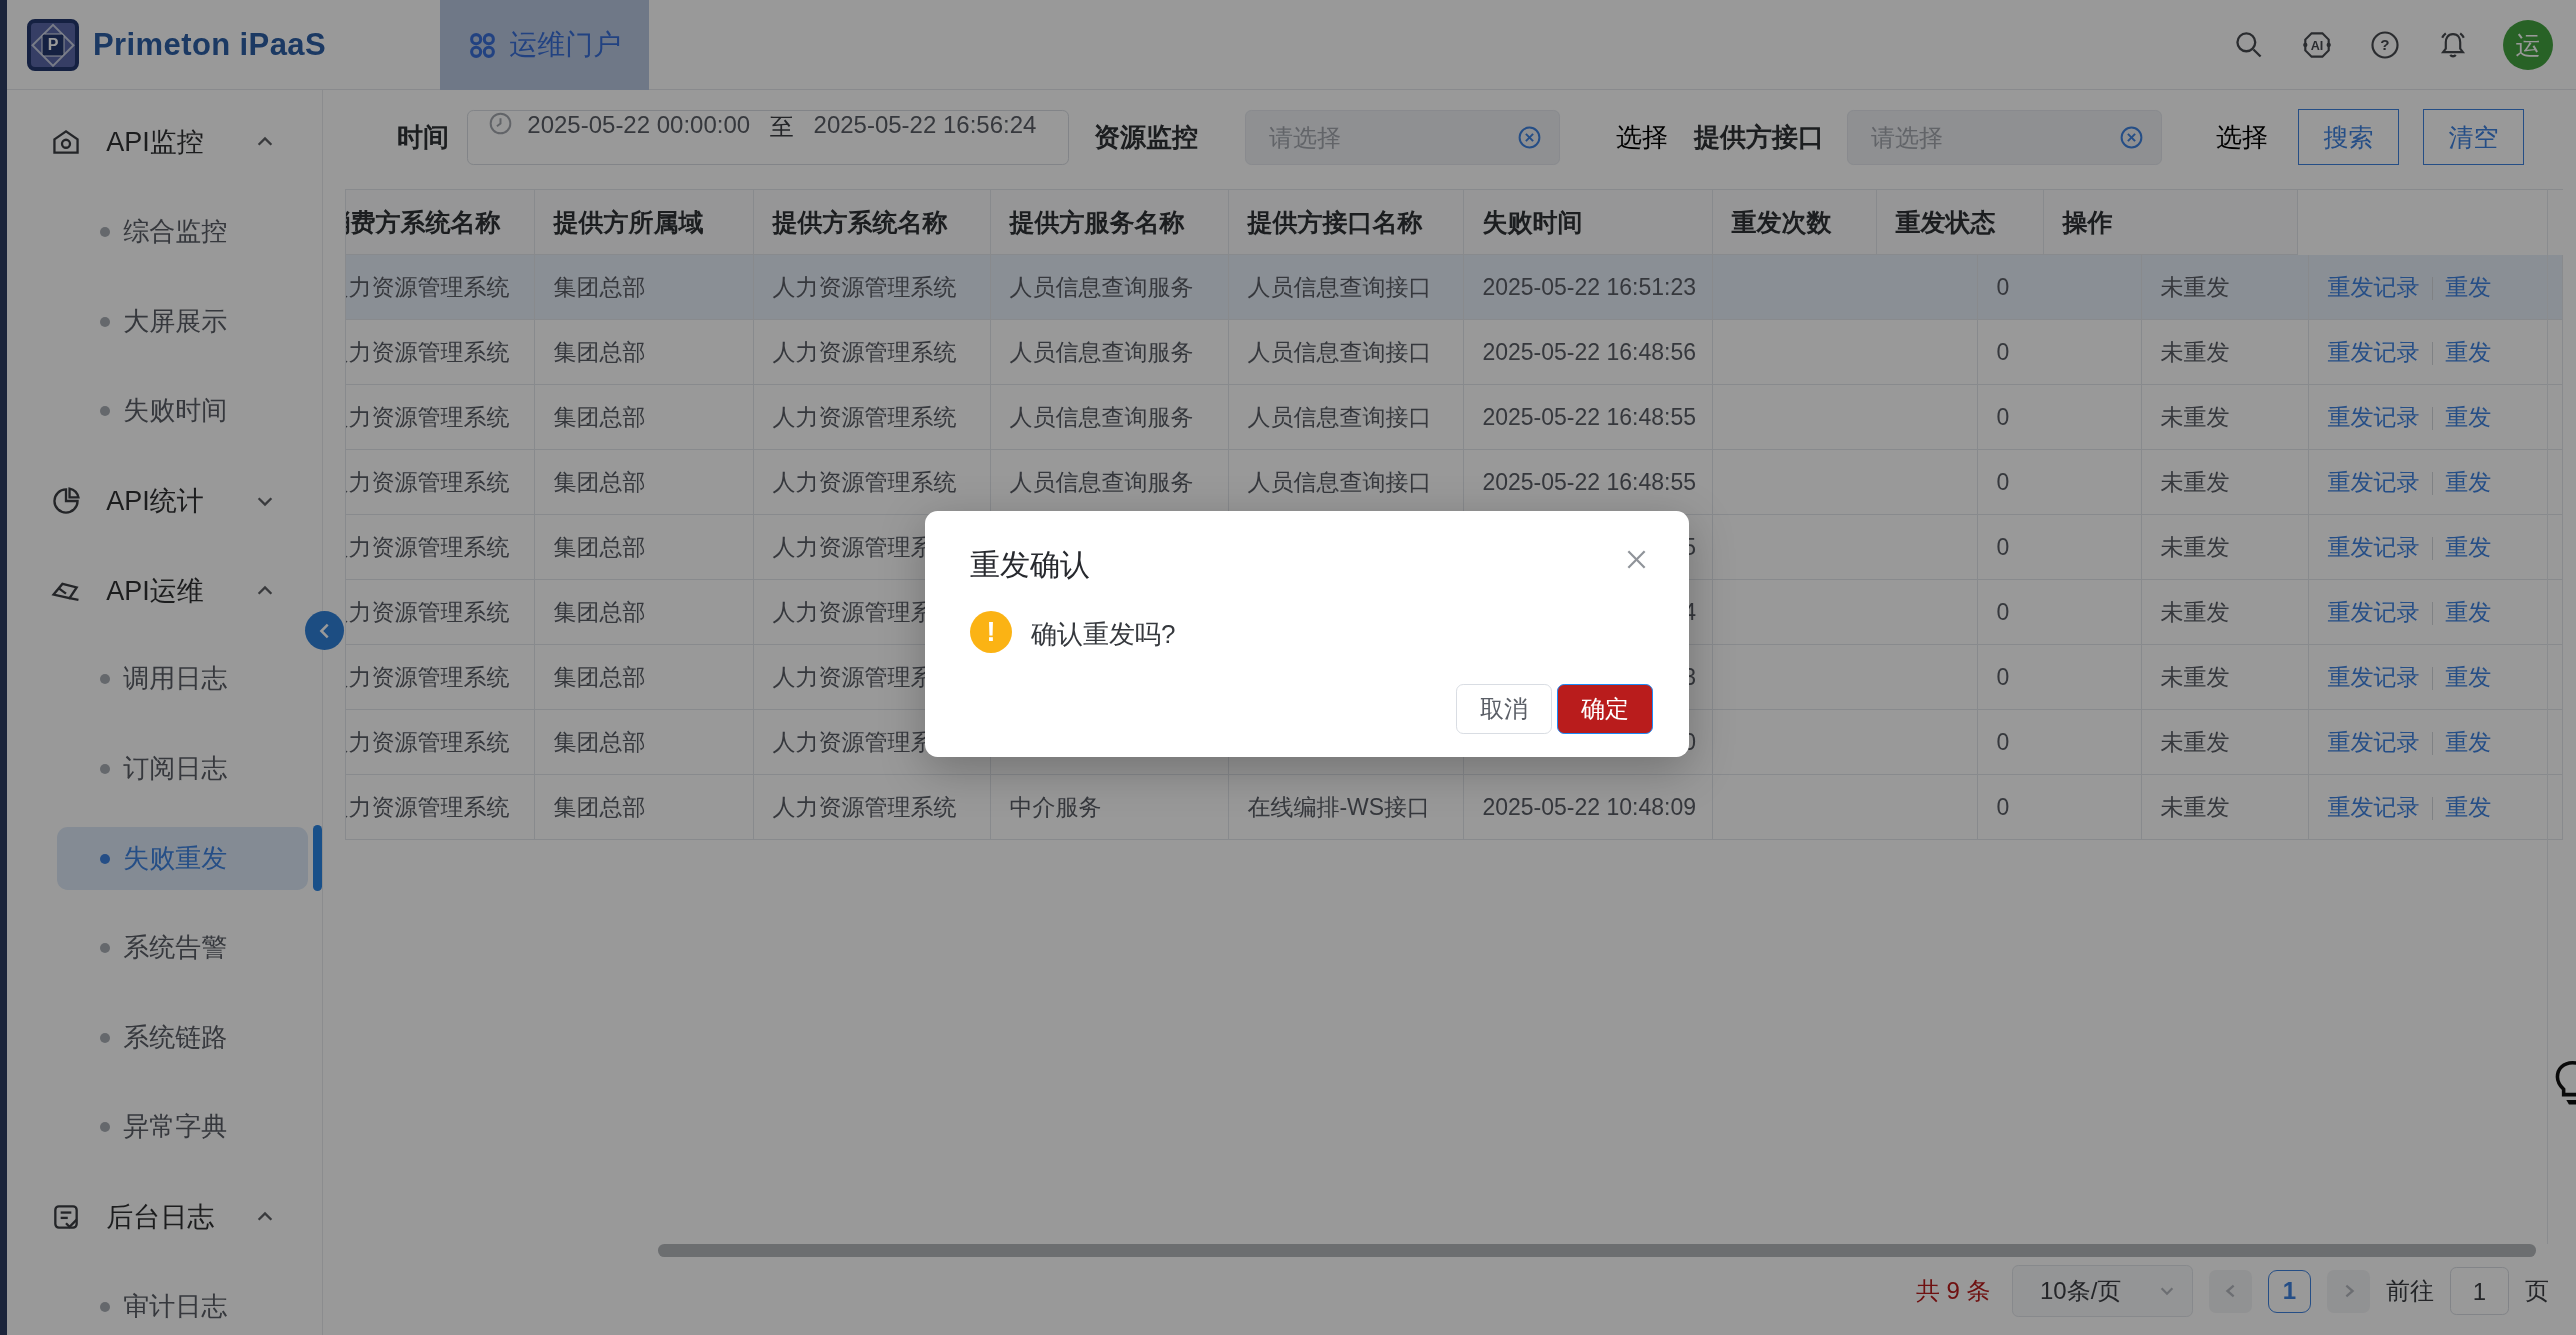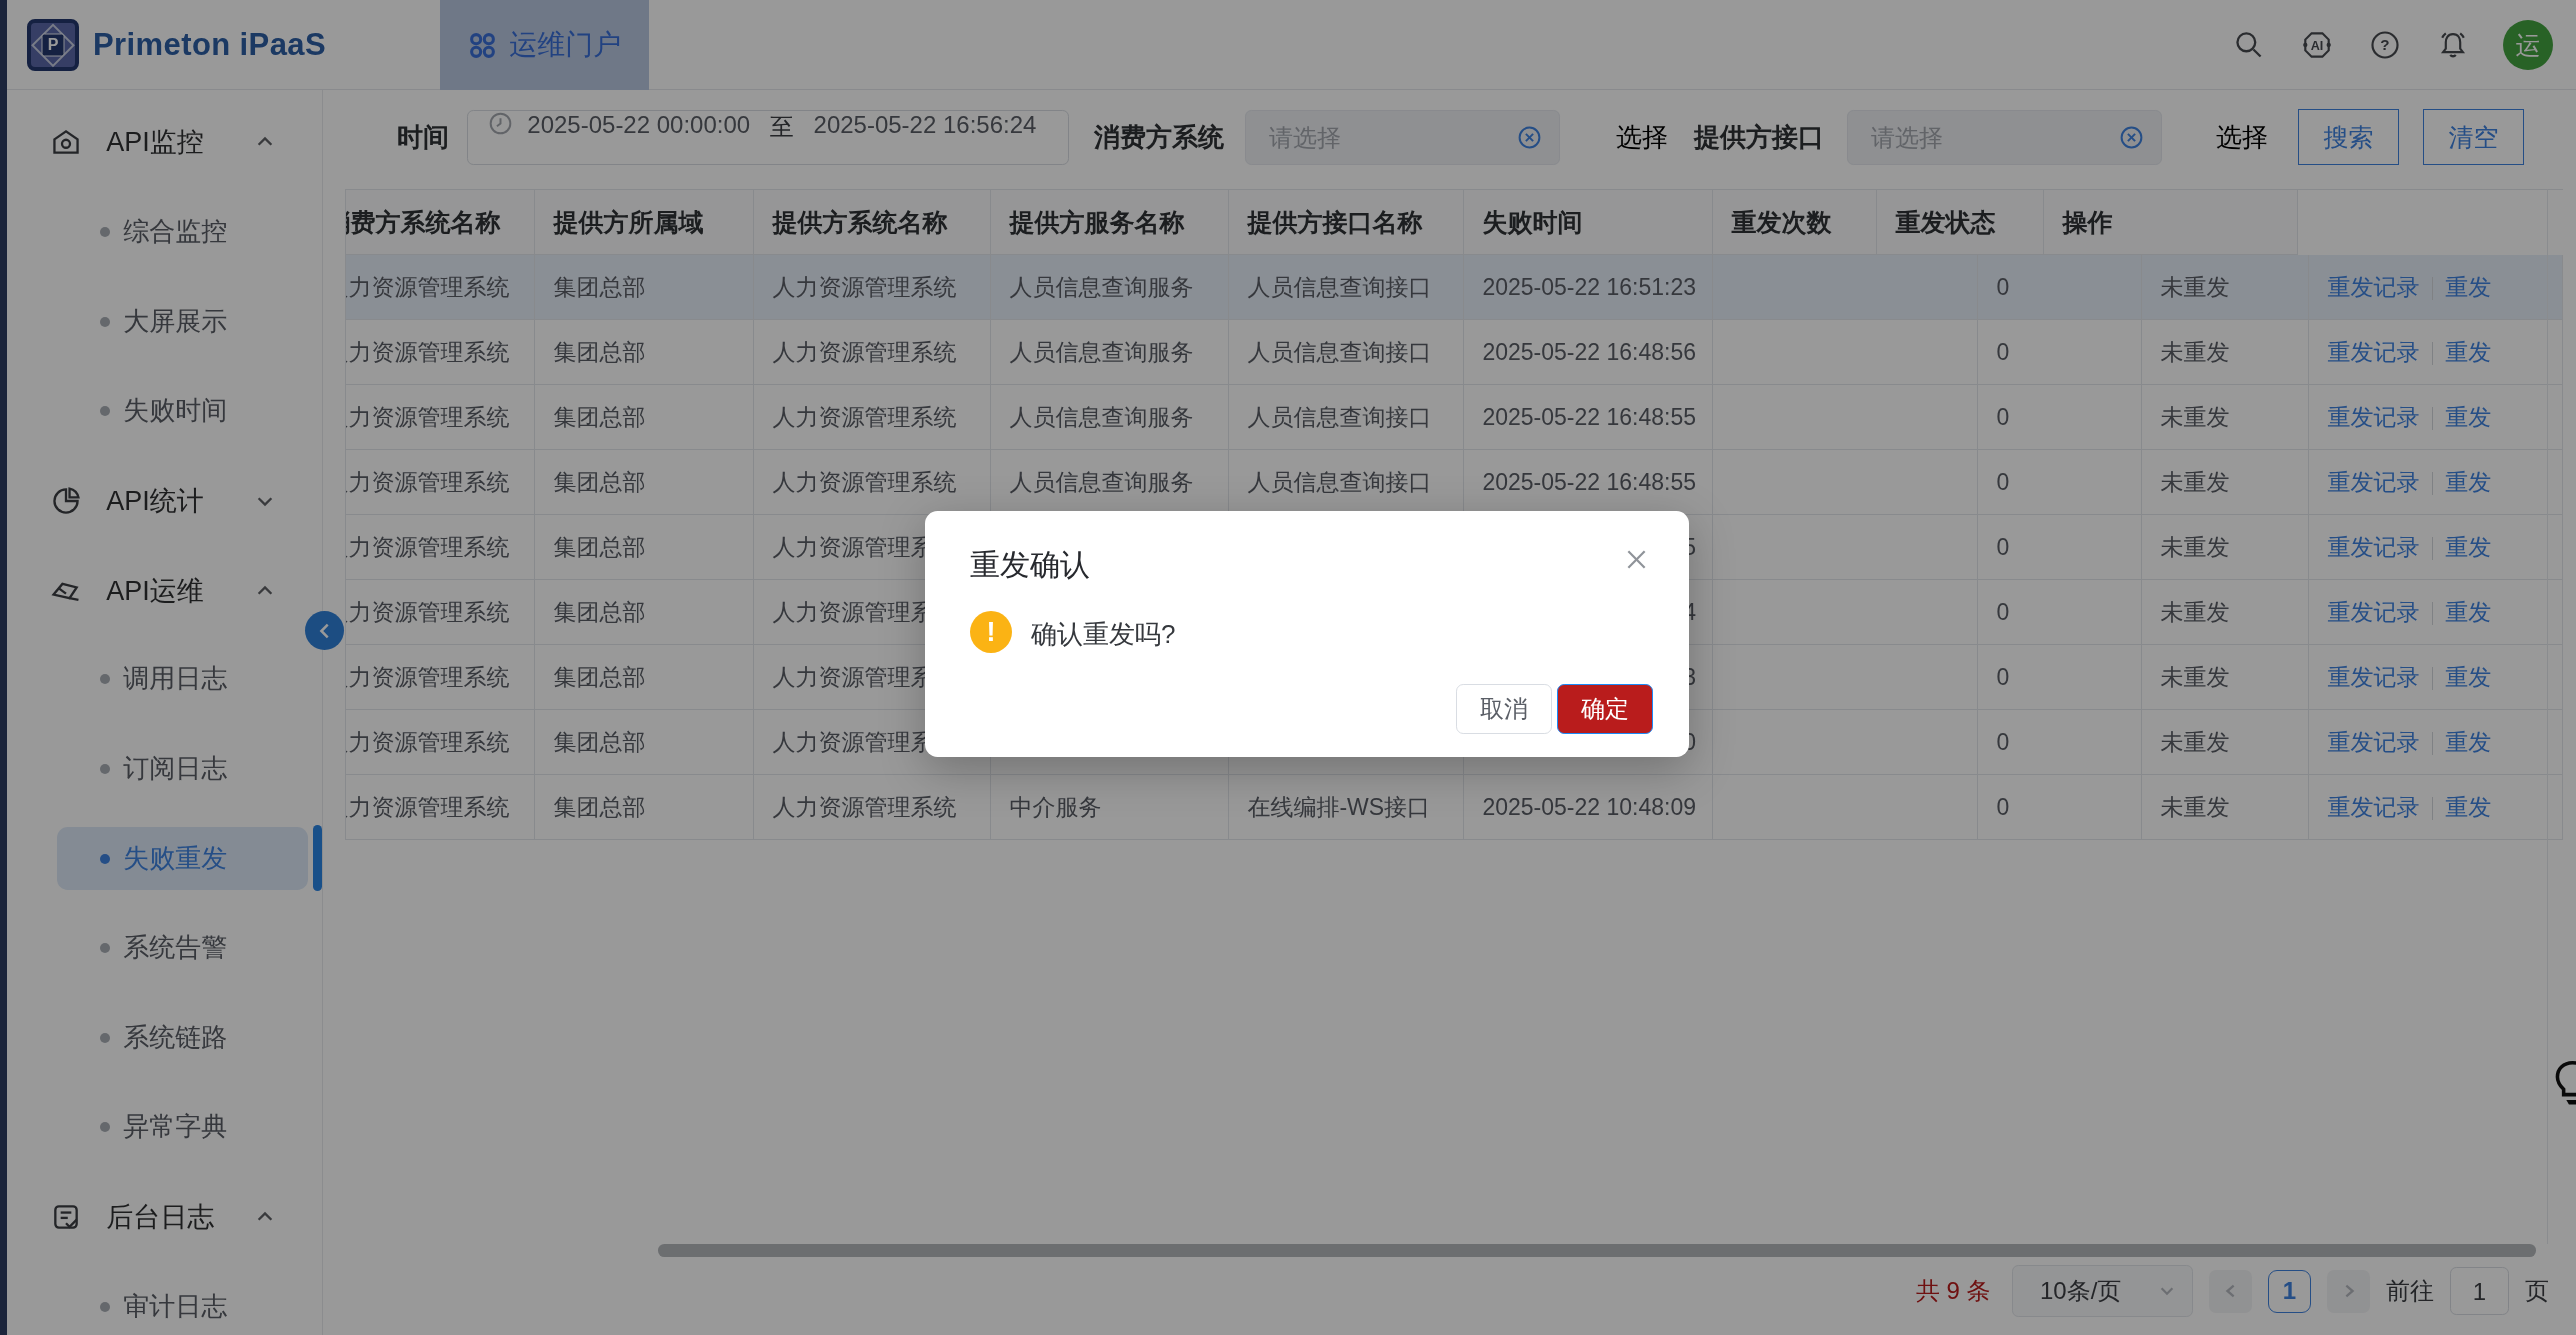--- a/index.html
+++ b/index.html
@@ -268,21 +268,21 @@
           <svg width="25" height="25" viewBox="0 0 28 28" fill="none" stroke="#a3a7ae" stroke-width="2.2">
               <circle cx="14" cy="14" r="11"></circle>
               <polyline points="14,8 14,14 10,17"></polyline>
             </svg>
         </span>
         <span class="dtext">2025-05-22 00:00:00</span>
         <span class="sep">至</span>
         <span class="dtext">2025-05-22 16:56:24</span>
       </div>
 
-      <div class="flabel" style="left:771px">消费方系统</div>
+      <div class="flabel" style="left:771px">资源监控</div>
       <div class="sel-input" style="left:922px">
         <span class="ph">请选择</span>
         <span>
           <svg width="27" height="27" viewBox="0 0 30 30" fill="none" stroke="#3e82e0" stroke-width="2.2">
               <circle cx="15" cy="15" r="11"></circle>
               <line x1="11" y1="11" x2="19" y2="19"></line>
               <line x1="19" y1="11" x2="11" y2="19"></line>
             </svg>
         </span>
       </div>

